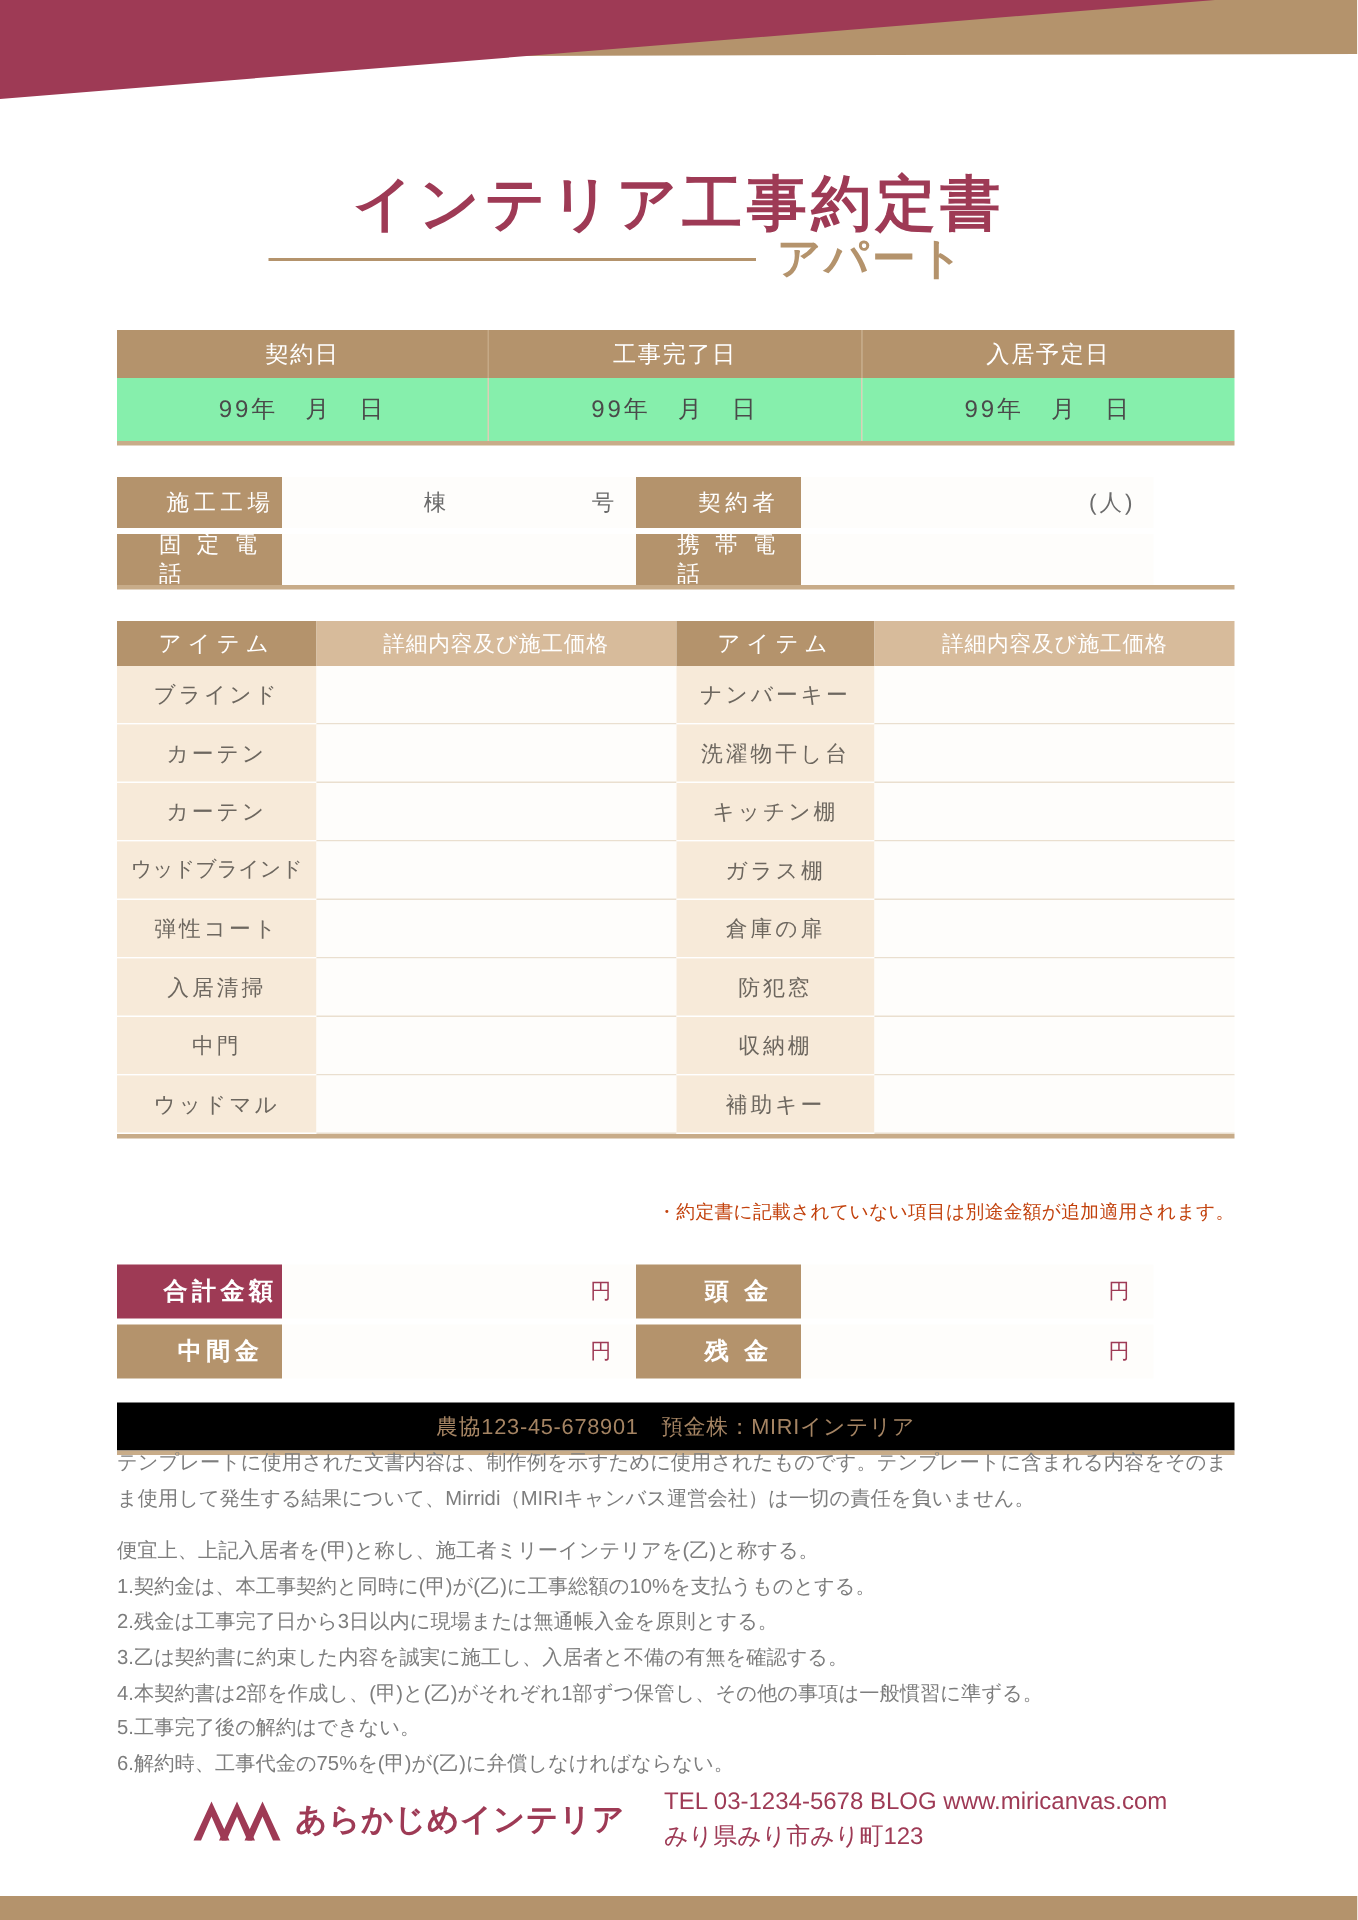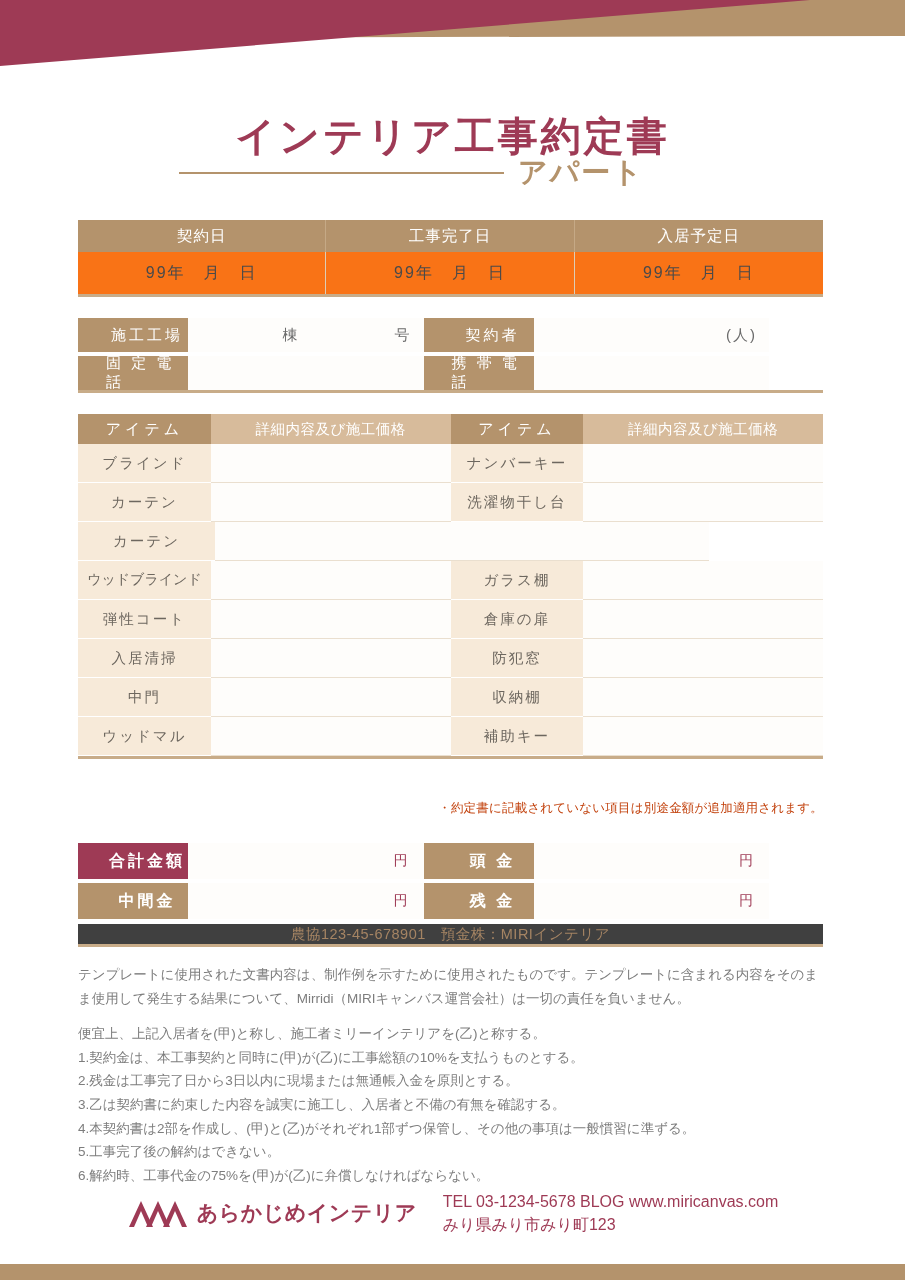--- a/index.html
+++ b/index.html
@@ -94,21 +94,21 @@
     background: #b4936c;
     color: #ffffff;
     height: 32px;
     justify-content: center;
     font-size: 15.5px;
     letter-spacing: 1px;
     border-right: 1px solid #c5a986;
   }
   .date-head .cell:last-child { border-right: none; }
   .date-body .cell {
-    background: #f97316;
+    background: #86efac;
     height: 42px;
     justify-content: center;
     letter-spacing: 2px;
     font-size: 16px;
     color: #4a4a4a;
     border-right: 1px solid #ddcdb6;
   }
   .date-body .cell:last-child { border-right: none; }
   .date-under {
     height: 3px;
@@ -214,23 +214,23 @@
   .pay-value {
     height: 36px;
     background: #fefdfb;
     justify-content: flex-end;
     padding-right: 16px;
     color: #9e3a55;
     font-size: 14px;
   }
   .pay-gap { height: 4px; background: #ffffff; }
   .bank-row {
-    margin-top: 5px;
-    height: 20px;
-    background: #404040;
+    margin-top: 16px;
+    height: 32px;
+    background: #000000;
     display: flex;
     align-items: center;
     justify-content: center;
     color: #a58463;
     font-size: 14.5px;
     letter-spacing: 0.5px;
   }
   .bank-under { height: 3px; background: #c8ac89; }
 
   
@@ -356,20 +356,21 @@
       </div>
       <div class="row items-row">
         <div class="cell cell-item w-item">カーテン</div>
         <div class="cell cell-detail w-detail"></div>
         <div class="cell cell-item w-item">洗濯物干し台</div>
         <div class="cell cell-detail w-detail"></div>
       </div>
       <div class="row items-row">
         <div class="cell cell-item w-item">カーテン</div>
         <div class="cell cell-detail w-detail"></div>
+        <div class="cell cell-item w-item">キッチン棚</div>
         <div class="cell cell-detail w-detail"></div>
       </div>
       <div class="row items-row">
         <div class="cell cell-item w-item tight">ウッドブラインド</div>
         <div class="cell cell-detail w-detail"></div>
         <div class="cell cell-item w-item">ガラス棚</div>
         <div class="cell cell-detail w-detail"></div>
       </div>
       <div class="row items-row">
         <div class="cell cell-item w-item">弾性コート</div>

